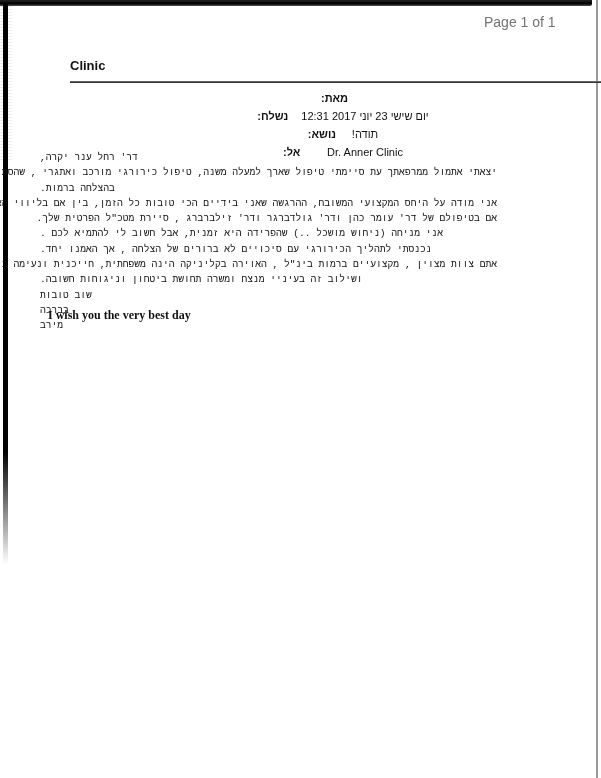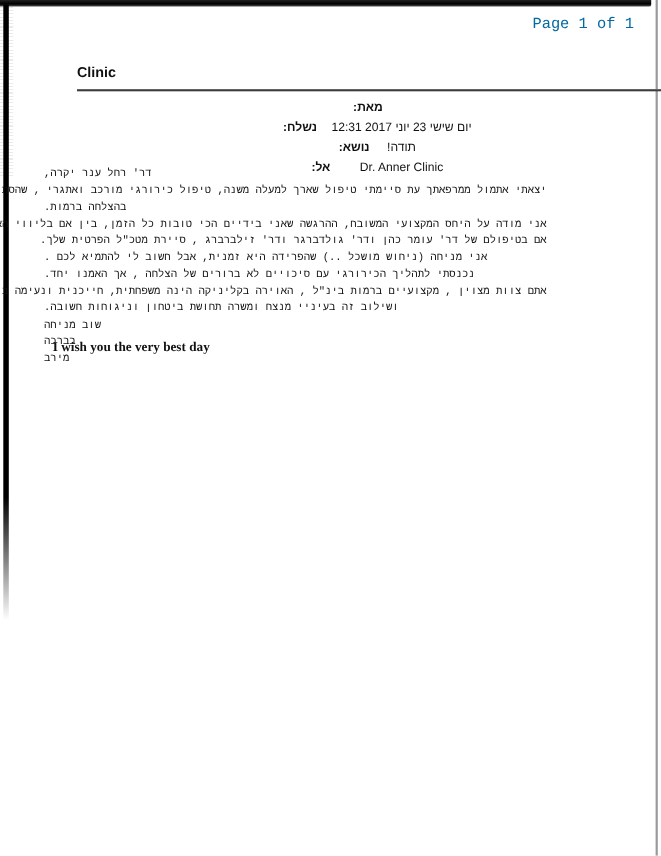--- a/index.html
+++ b/index.html
@@ -37,23 +37,23 @@
     }
     .scan-right-edge {
       position: absolute;
       right: 3px; top: 0;
       width: 2px; height: 778px;
       background: #9a9a9a;
     }
     .page-number {
       position: absolute;
       left: 484px; top: 14px;
-      font-family: Liberation Mono, monospace;
+      font-family: Liberation Sans, sans-serif;
       font-size: 14px;
-      color: #0369a1;
+      color: #737373;
     }
     .doc-header {
       position: absolute;
       left: 70px; top: 58px;
       width: 546px;
     }
     .doc-title {
       font-weight: bold;
       font-size: 13px;
       margin: 0 0 8px 0;
@@ -144,18 +144,18 @@
 <div class="body-text">
   <div class="body-line">דר' רחל ענר יקרה,</div>
   <div class="body-line">יצאתי אתמול ממרפאתך עת סיימתי טיפול שארך למעלה משנה, טיפול כירורגי מורכב ואתגרי , שהסתיים לשמחת כולנו</div>
   <div class="body-line">בהצלחה ברמות.</div>
   <div class="body-line">אני מודה על היחס המקצועי המשובח, ההרגשה שאני בידיים הכי טובות כל הזמן, בין אם בליווי האישי ההדוק שלך ובין</div>
   <div class="body-line">אם בטיפולם של דר' עומר כהן ודר' גולדברגר ודר' זילברברג , סיירת מטכ"ל הפרטית שלך.</div>
   <div class="body-line">אני מניחה (ניחוש מושכל ..) שהפרידה היא זמנית, אבל חשוב לי להתמיא לכם .</div>
   <div class="body-line">נכנסתי לתהליך הכירורגי עם סיכויים לא ברורים של הצלחה , אך האמנו יחד.</div>
   <div class="body-line">אתם צוות מצוין , מקצועיים ברמות בינ"ל , האוירה בקליניקה הינה משפחתית, חייכנית ונעימה בין כל הפרסונות ,</div>
   <div class="body-line">ושילוב זה בעיניי מנצח ומשרה תחושת ביטחון וניגוחות חשובה.</div>
-  <div class="body-line">שוב מניחה</div>
+  <div class="body-line">שוב טובות</div>
   <div class="body-line">בברכה</div>
   <div class="body-line">מירב</div>
 </div>
 
 <div class="english-line">I wish you the very best day</div>
 
 </body></html>

